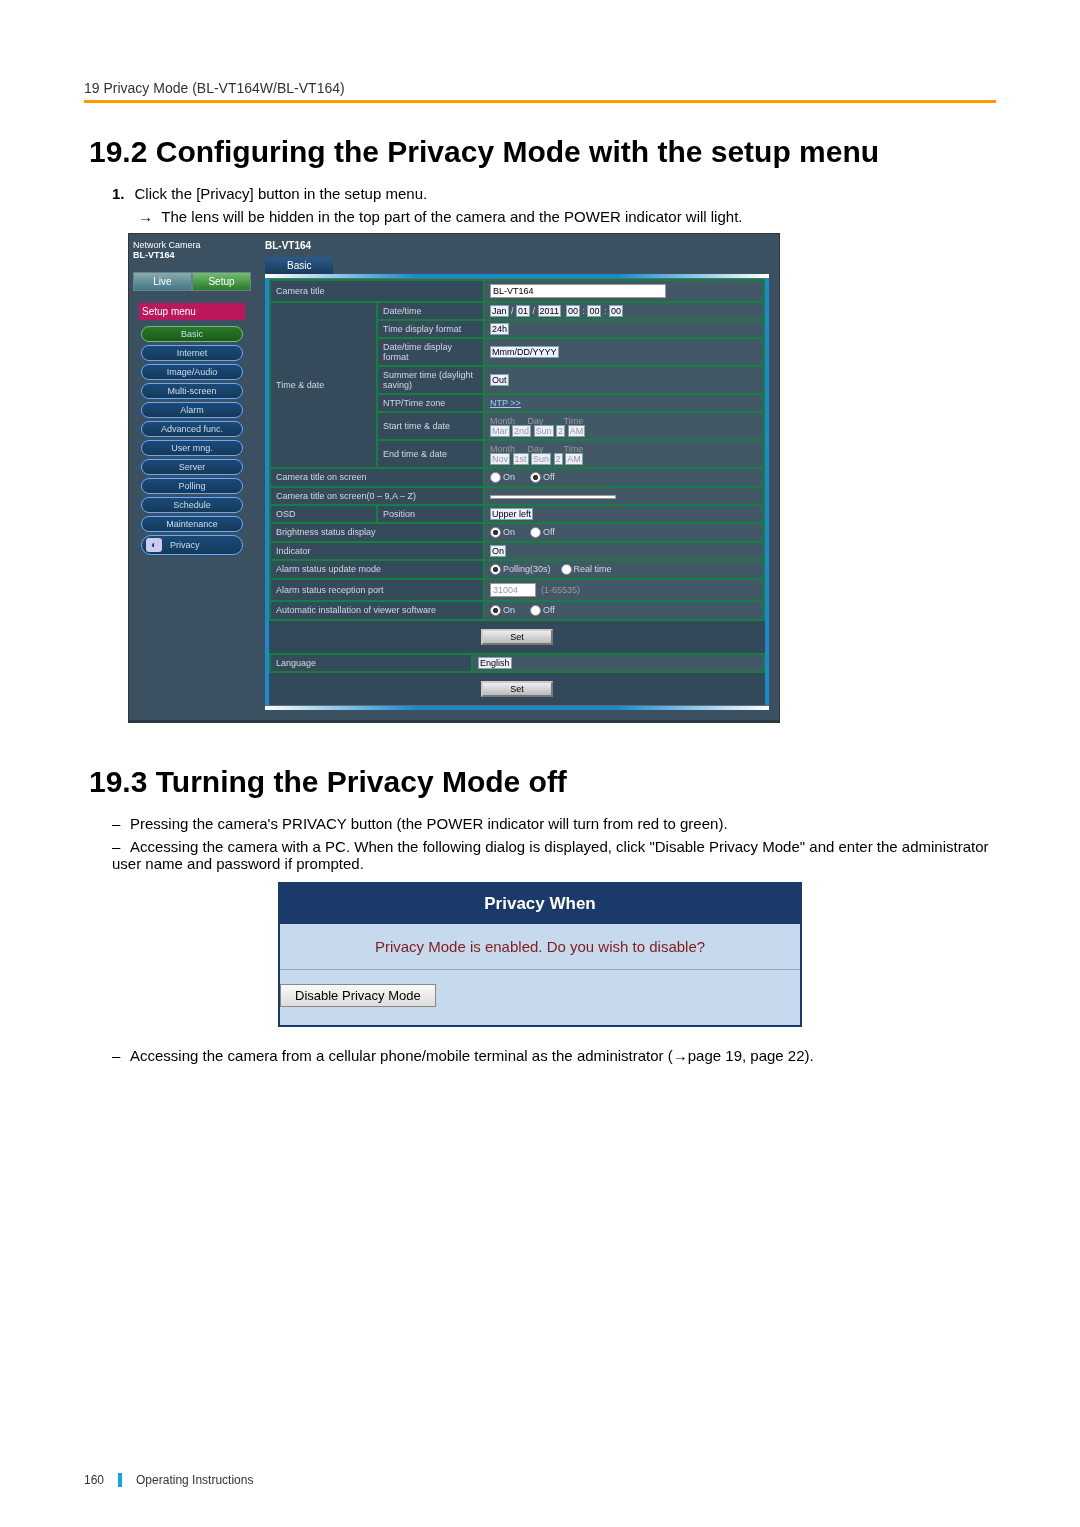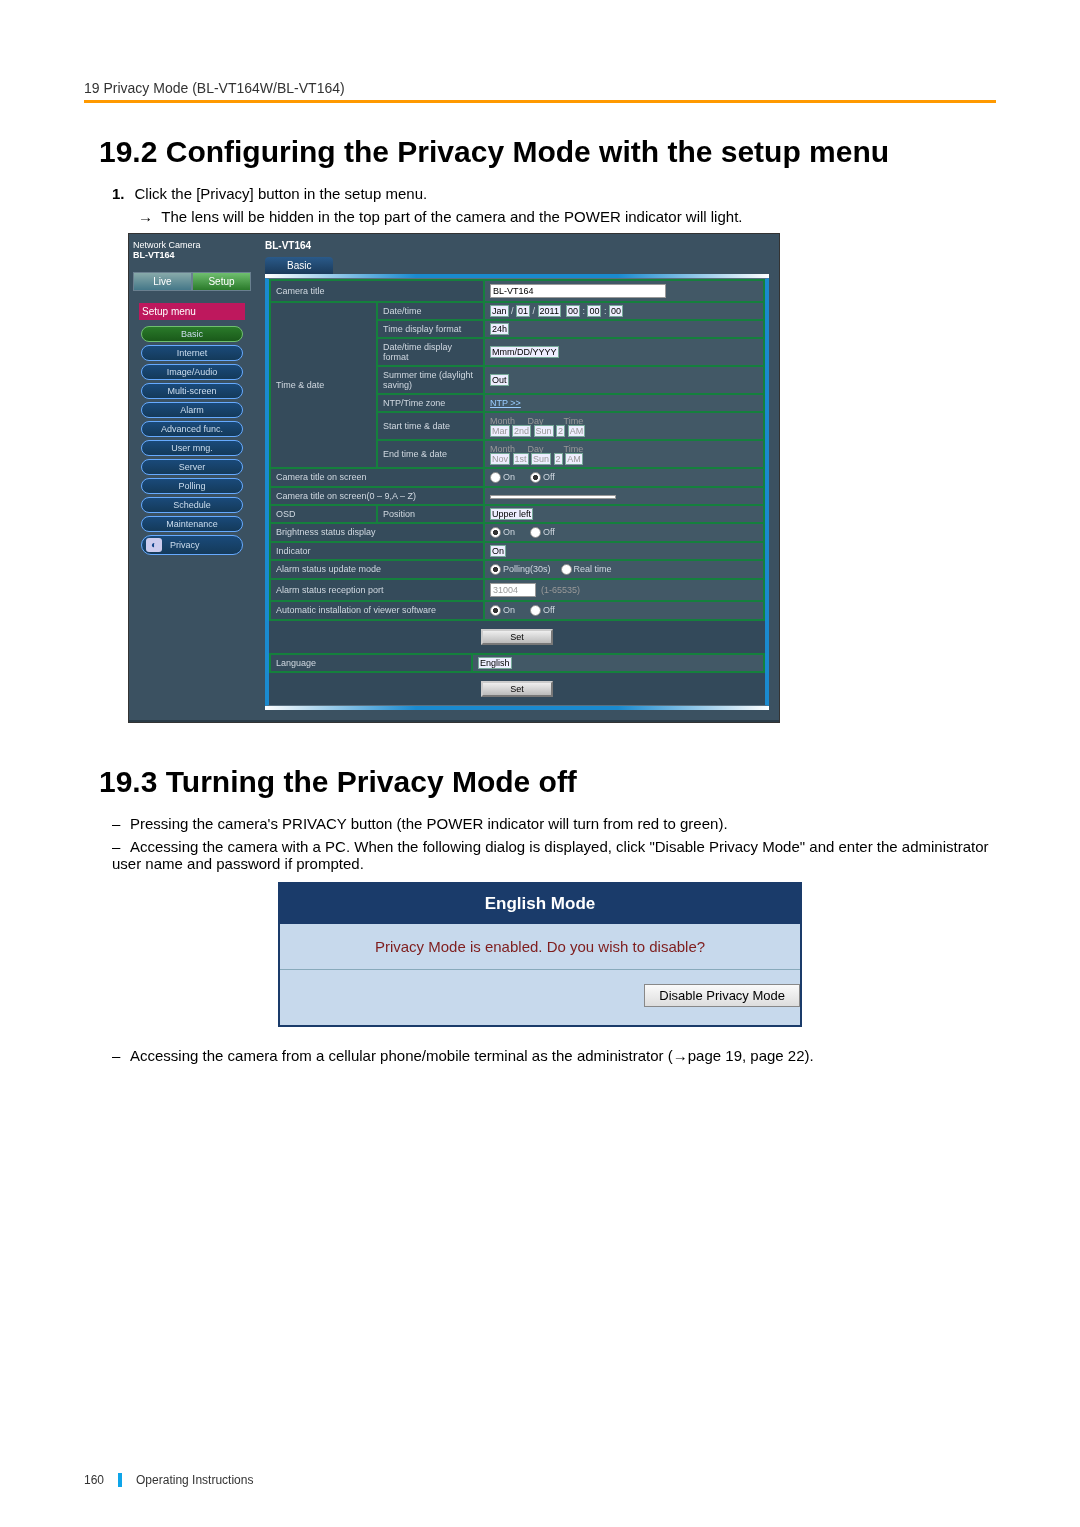--- a/index.html
+++ b/index.html
@@ -1,19 +1,19 @@
 <!DOCTYPE html>
 <html><head>
 <meta charset="utf-8">
 <style>
 body{margin:0;background:#fff;font-family:Arial,Helvetica,sans-serif;color:#000}
 .page{width:1080px;min-height:1527px;margin:0 auto;padding:80px 84px 40px 84px;box-sizing:border-box;position:relative}
 .header-text{font-size:14px;font-weight:normal;color:#333}
 .header-rule{height:3px;background:#f90;margin-top:4px;margin-bottom:30px}
-h1{font-size:30px;font-weight:bold;margin:0 0 14px 15px;line-height:1.25}
+h1{font-size:30px;font-weight:bold;margin:0 0 14px 5px;line-height:1.25}
 .body-text{font-size:15px;margin:0 0 6px 8px}
 .indent-1{margin-left:28px}
 .indent-2{margin-left:54px}
 .list-num{font-weight:bold;margin-right:10px}
 .dash{display:inline-block;width:18px}
 .arrow{font-family:Arial}
 .screenshot{margin:8px 0 30px 44px;width:650px;background:#3b5161;border:1px solid #333;font-size:10px;color:#fff}
 .ss-top{display:flex;border-bottom:2px solid #2a3b47}
 .ss-left{width:118px;background:#3b5161;padding:6px 4px}
 .ss-right{flex:1;background:#3b5161;padding:6px 0 10px 0}
@@ -38,21 +38,21 @@
 table.settings td.val{background:#425866}
 .inp{background:#fff;color:#000;font-size:9px;padding:1px 2px;border:1px solid #999;display:inline-block}
 .sel{background:#eef;color:#000;font-size:9px;padding:0 1px;border:1px solid #7a9}
 .link{color:#9cf;text-decoration:underline}
 .radio{display:inline-block;width:9px;height:9px;border:1px solid #888;border-radius:50%;background:#fff;vertical-align:middle;margin-right:2px}
 .radio.sel-r{background:radial-gradient(#333 40%,#fff 45%)}
 .setbtn{display:block;margin:8px auto;background:linear-gradient(#eee,#bbb);color:#000;border:2px outset #ccc;font-size:9px;padding:1px 14px;width:40px;text-align:center}
 .dlg{width:520px;margin:10px auto 20px auto;border:2px solid #1a3b6a}
 .dlg-head{background:#1a3b6a;color:#fff;font-weight:bold;text-align:center;padding:10px;font-size:17px}
 .dlg-msg{background:#c7d9ec;color:#7f1d1d;text-align:center;padding:14px;font-size:15px;border-bottom:1px solid #8ab}
-.dlg-btn-row{background:#c7d9ec;text-align:right;padding:14px 0 18px 0}
+.dlg-btn-row{background:#c7d9ec;text-align:left;padding:14px 0 18px 0}
 .dlg-btn{display:inline-block;background:linear-gradient(#fafafa,#ddd);border:1px solid #888;padding:3px 14px;font-size:13px}
 .footer{position:absolute;bottom:40px;left:84px;font-size:12px;color:#333}
 .footer .pn{margin-right:14px}
 .footer .sep{border-left:4px solid #0ea5e9;padding-left:14px}
 .shade{color:#999}
 </style>
 </head>
 <body>
 
 <div class="page">
@@ -195,21 +195,21 @@
       </div>
     </div>
   </div>
 
   <h1 style="margin-top:40px">19.3  Turning the Privacy Mode off</h1>
 
   <p class="body-text indent-1"><span class="dash">–</span><span>Pressing the camera's PRIVACY button (the POWER indicator will turn from red to green).</span></p>
   <p class="body-text indent-1"><span class="dash">–</span><span>Accessing the camera with a PC. When the following dialog is displayed, click "Disable Privacy Mode" and enter the administrator user name and password if prompted.</span></p>
 
   <div class="dlg">
-    <div class="dlg-head">English Mode</div>
+    <div class="dlg-head">Privacy When</div>
     <div class="dlg-msg">Privacy Mode is enabled. Do you wish to disable?</div>
     <div class="dlg-btn-row">
       <span class="dlg-btn">Disable Privacy Mode</span>
     </div>
   </div>
 
   <p class="body-text indent-1"><span class="dash">–</span><span>Accessing the camera from a cellular phone/mobile terminal as the administrator (</span><span class="arrow">→</span><span>page 19, page 22).</span></p>
 
   <div class="footer">
     <span class="pn">160</span><span class="sep">Operating Instructions</span>

